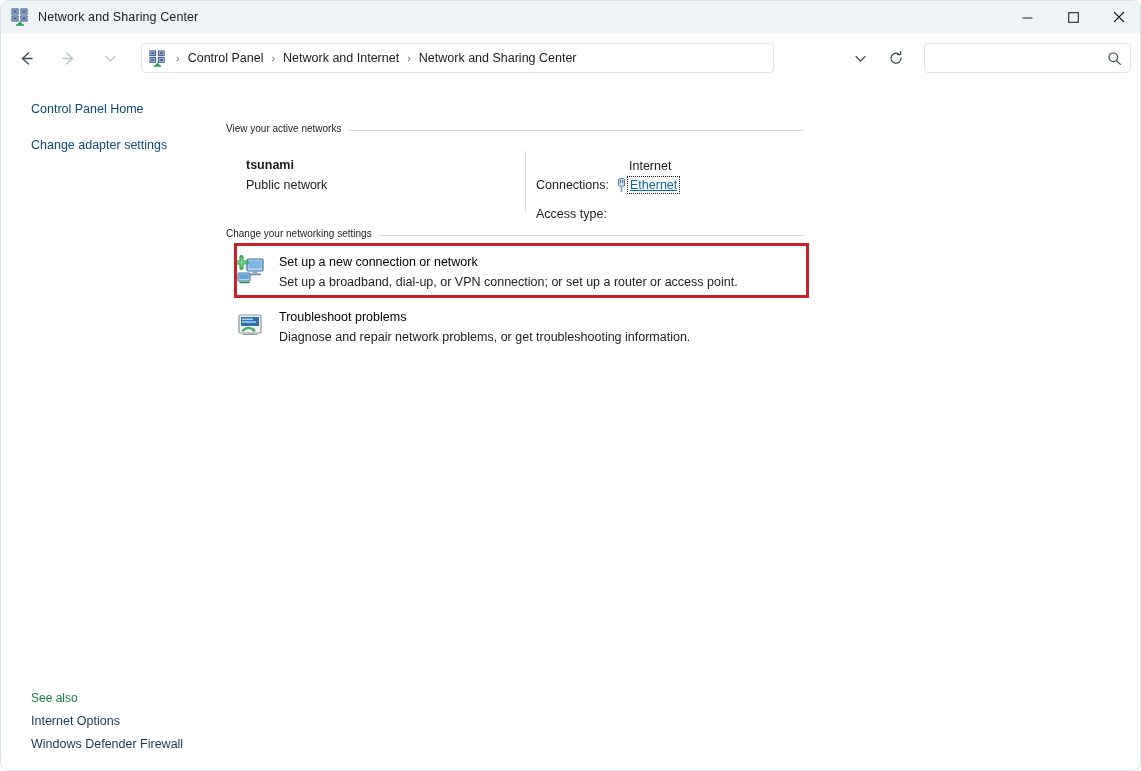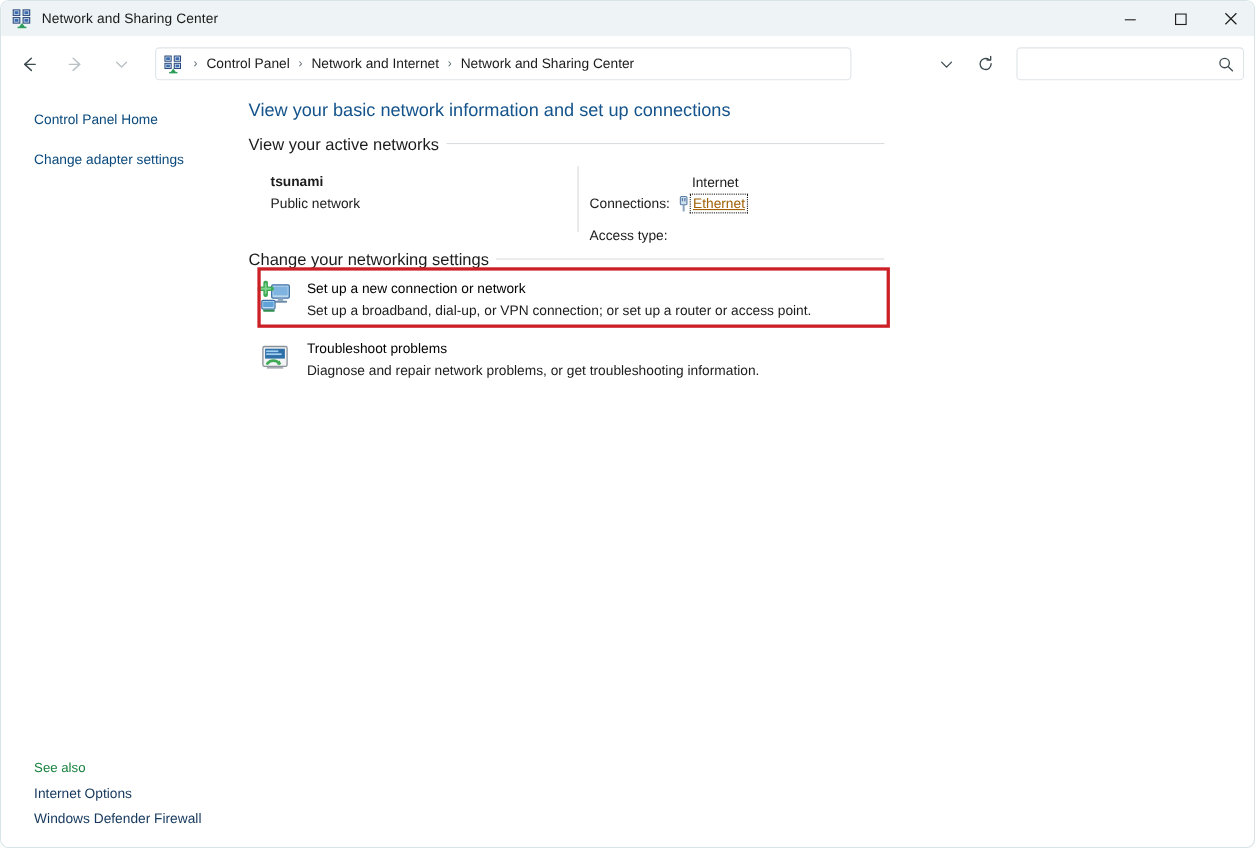--- a/index.html
+++ b/index.html
@@ -214,21 +214,21 @@
   .page-title {
     position: absolute;
     left: 3px; top: 8px;
     font-size: 16.5px;
     color: #14538b;
     white-space: nowrap;
   }
 
   .section-head {
     position: absolute;
-    font-size: 15px;
+    font-size: 10px;
     color: #1c1c1c;
     white-space: nowrap;
     background: #fff;
     padding-right: 7px;
     z-index: 2;
   }
   .section-rule {
     position: absolute;
     height: 1px;
     background: #dadde0;
@@ -270,21 +270,21 @@
   .lbl-conn   { left: 313px; top: 95px; }
   .conn-icon {
     position: absolute;
     left: 392px; top: 95px;
     width: 13px; height: 15px;
   }
   .conn-link {
     position: absolute;
     left: 406px; top: 95px;
     font-size: 12.5px;
-    color: #a16207;
+    color: #0369a1;
     text-decoration: underline;
     padding: 0 1px;
     outline: 1px dotted #1c1c1c;
     outline-offset: 1px;
     white-space: nowrap;
     text-align: right;
   }
 
   
   .task-row {
@@ -436,21 +436,20 @@
     <div class="sidebar">
       <div class="side-link side-home">Control Panel Home</div>
       <div class="side-link side-adapter">Change adapter settings</div>
 
       <div class="seealso-title">See also</div>
       <div class="seealso-link sa-1">Internet Options</div>
       <div class="seealso-link sa-2">Windows Defender Firewall</div>
     </div>
 
     <div class="main">
-      <div class="page-title">View your basic network information and set up connections</div>
 
       <div class="section-head sec1-head">View your active networks</div>
       <div class="section-rule sec1-rule"></div>
 
       <div class="net-name">tsunami</div>
       <div class="net-type">Public network</div>
       <div class="net-divider"></div>
 
       <div class="net-label lbl-access">Access type:</div>
       <div class="net-label val-access">Internet</div>

